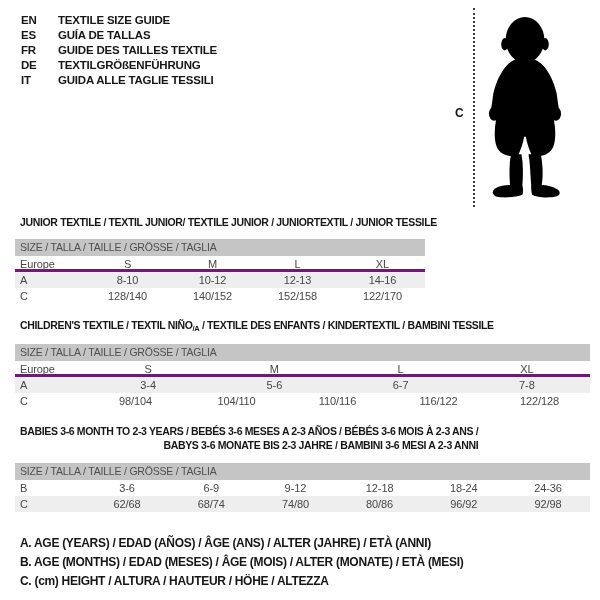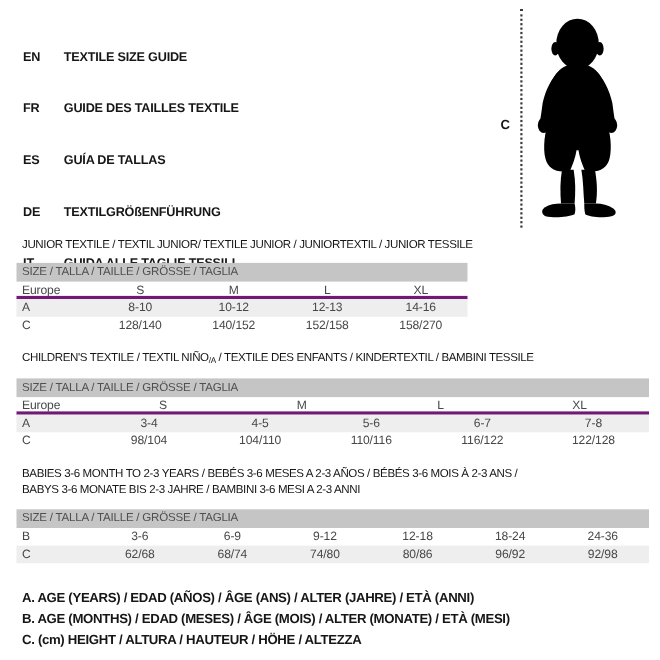--- a/index.html
+++ b/index.html
@@ -2,34 +2,34 @@
 <html><head>
 <meta charset="utf-8">
 <style>
   * { margin:0; padding:0; box-sizing:border-box; }
   html,body { width:600px; height:600px; background:#ffffff; overflow:hidden;
               font-family:"Liberation Sans", sans-serif; color:#161616; position:relative; }
 
   
   .langs { position:absolute; top:13px; left:21px; }
   .lang-row { display:flex; font-weight:bold; font-size:11.5px; line-height:15px;
-              letter-spacing:-0.2px; color:#161616;margin-top:32px; }
+              letter-spacing:-0.2px; color:#161616; }
   .lang-code { width:37px; }
 
   
   .fig-line { position:absolute; left:473px; top:8px; height:199px; width:0;
               border-left:2px dotted #3c3c3c; }
   .fig-label { position:absolute; left:455px; top:106px; font-weight:bold;
                font-size:12px; color:#161616; }
   .baby { position:absolute; left:481px; top:8px; width:88px; height:201px; }
   .baby svg { width:100%; height:100%; }
 
   
-  .sec-heading { position:absolute; left:20px; font-weight:normal; font-size:10.5px;
-                 letter-spacing:-0.35px; white-space:nowrap; color:#161616; }
+  .sec-heading { position:absolute; left:20px; font-weight:bold; font-size:10.5px;
+                 letter-spacing:-0.35px; white-space:nowrap; color:#161616;text-align:right; }
   .sec-heading .sub { font-size:7.5px; vertical-align:-2px; }
   .heading-2l { line-height:14px; }
 
   
   .size-table { position:absolute; left:15px; font-size:11px; color:#474747;
                 letter-spacing:-0.1px; }
   .size-bar { height:17px; line-height:17px; background:#c5c5c5; color:#4f4f4f;
               padding-left:5px; font-size:10.5px; letter-spacing:-0.2px; }
   .trow { display:flex; height:16px; line-height:16px; }
   .trow.hdr { border-bottom:3px solid #701a75; }
@@ -43,26 +43,26 @@
 </style>
 </head>
 <body>
 
 <div class="langs">
   <div class="lang-row">
     <span class="lang-code">EN</span>
     <span>TEXTILE SIZE GUIDE</span>
   </div>
   <div class="lang-row">
+    <span class="lang-code">ES</span>
+    <span>GUÍA DE TALLAS</span>
+  </div>
+  <div class="lang-row">
     <span class="lang-code">FR</span>
     <span>GUIDE DES TAILLES TEXTILE</span>
-  </div>
-  <div class="lang-row">
-    <span class="lang-code">ES</span>
-    <span>GUÍA DE TALLAS</span>
   </div>
   <div class="lang-row">
     <span class="lang-code">DE</span>
     <span>TEXTILGRÖßENFÜHRUNG</span>
   </div>
   <div class="lang-row">
     <span class="lang-code">IT</span>
     <span>GUIDA ALLE TAGLIE TESSILI</span>
   </div>
 </div>
@@ -102,40 +102,39 @@
     <span class="tcell">8-10</span>
     <span class="tcell">10-12</span>
     <span class="tcell">12-13</span>
     <span class="tcell">14-16</span>
   </div>
   <div class="trow">
     <span class="tlbl">C</span>
     <span class="tcell">128/140</span>
     <span class="tcell">140/152</span>
     <span class="tcell">152/158</span>
-    <span class="tcell">158/270</span>
+    <span class="tcell">122/170</span>
   </div>
 </div>
 
 <div class="sec-heading" style="top:319px;">
   <span>CHILDREN'S TEXTILE / TEXTIL NIÑO</span><span class="sub">/A</span><span> / TEXTILE DES ENFANTS / KINDERTEXTIL / BAMBINI TESSILE</span>
 </div>
 <div class="size-table" style="top:344px; width:575px;">
   <div class="size-bar">SIZE / TALLA / TAILLE / GRÖSSE / TAGLIA</div>
   <div class="trow hdr">
     <span class="tlbl">Europe</span>
     <span class="tcell">S</span>
     <span class="tcell">M</span>
     <span class="tcell">L</span>
     <span class="tcell">XL</span>
   </div>
   <div class="trow alt">
     <span class="tlbl">A</span>
     <span class="tcell">3-4</span>
-    <span class="tcell">4-5</span>
     <span class="tcell">5-6</span>
     <span class="tcell">6-7</span>
     <span class="tcell">7-8</span>
   </div>
   <div class="trow">
     <span class="tlbl">C</span>
     <span class="tcell">98/104</span>
     <span class="tcell">104/110</span>
     <span class="tcell">110/116</span>
     <span class="tcell">116/122</span>

